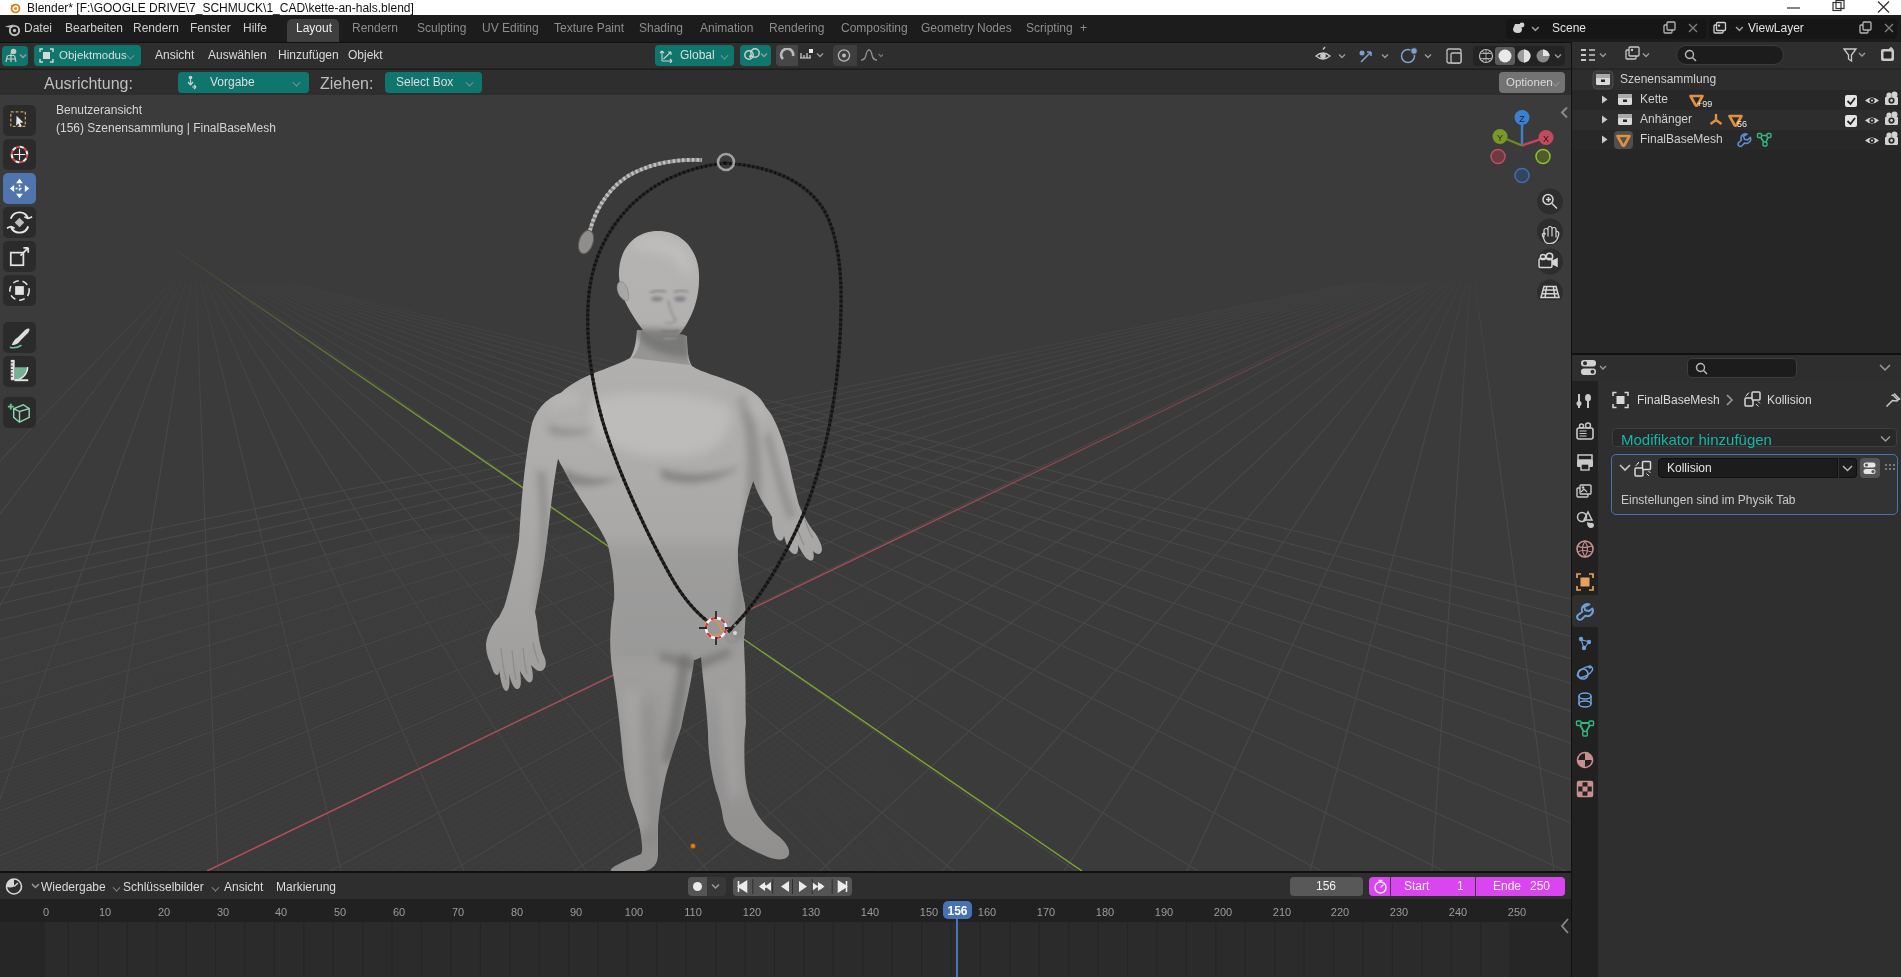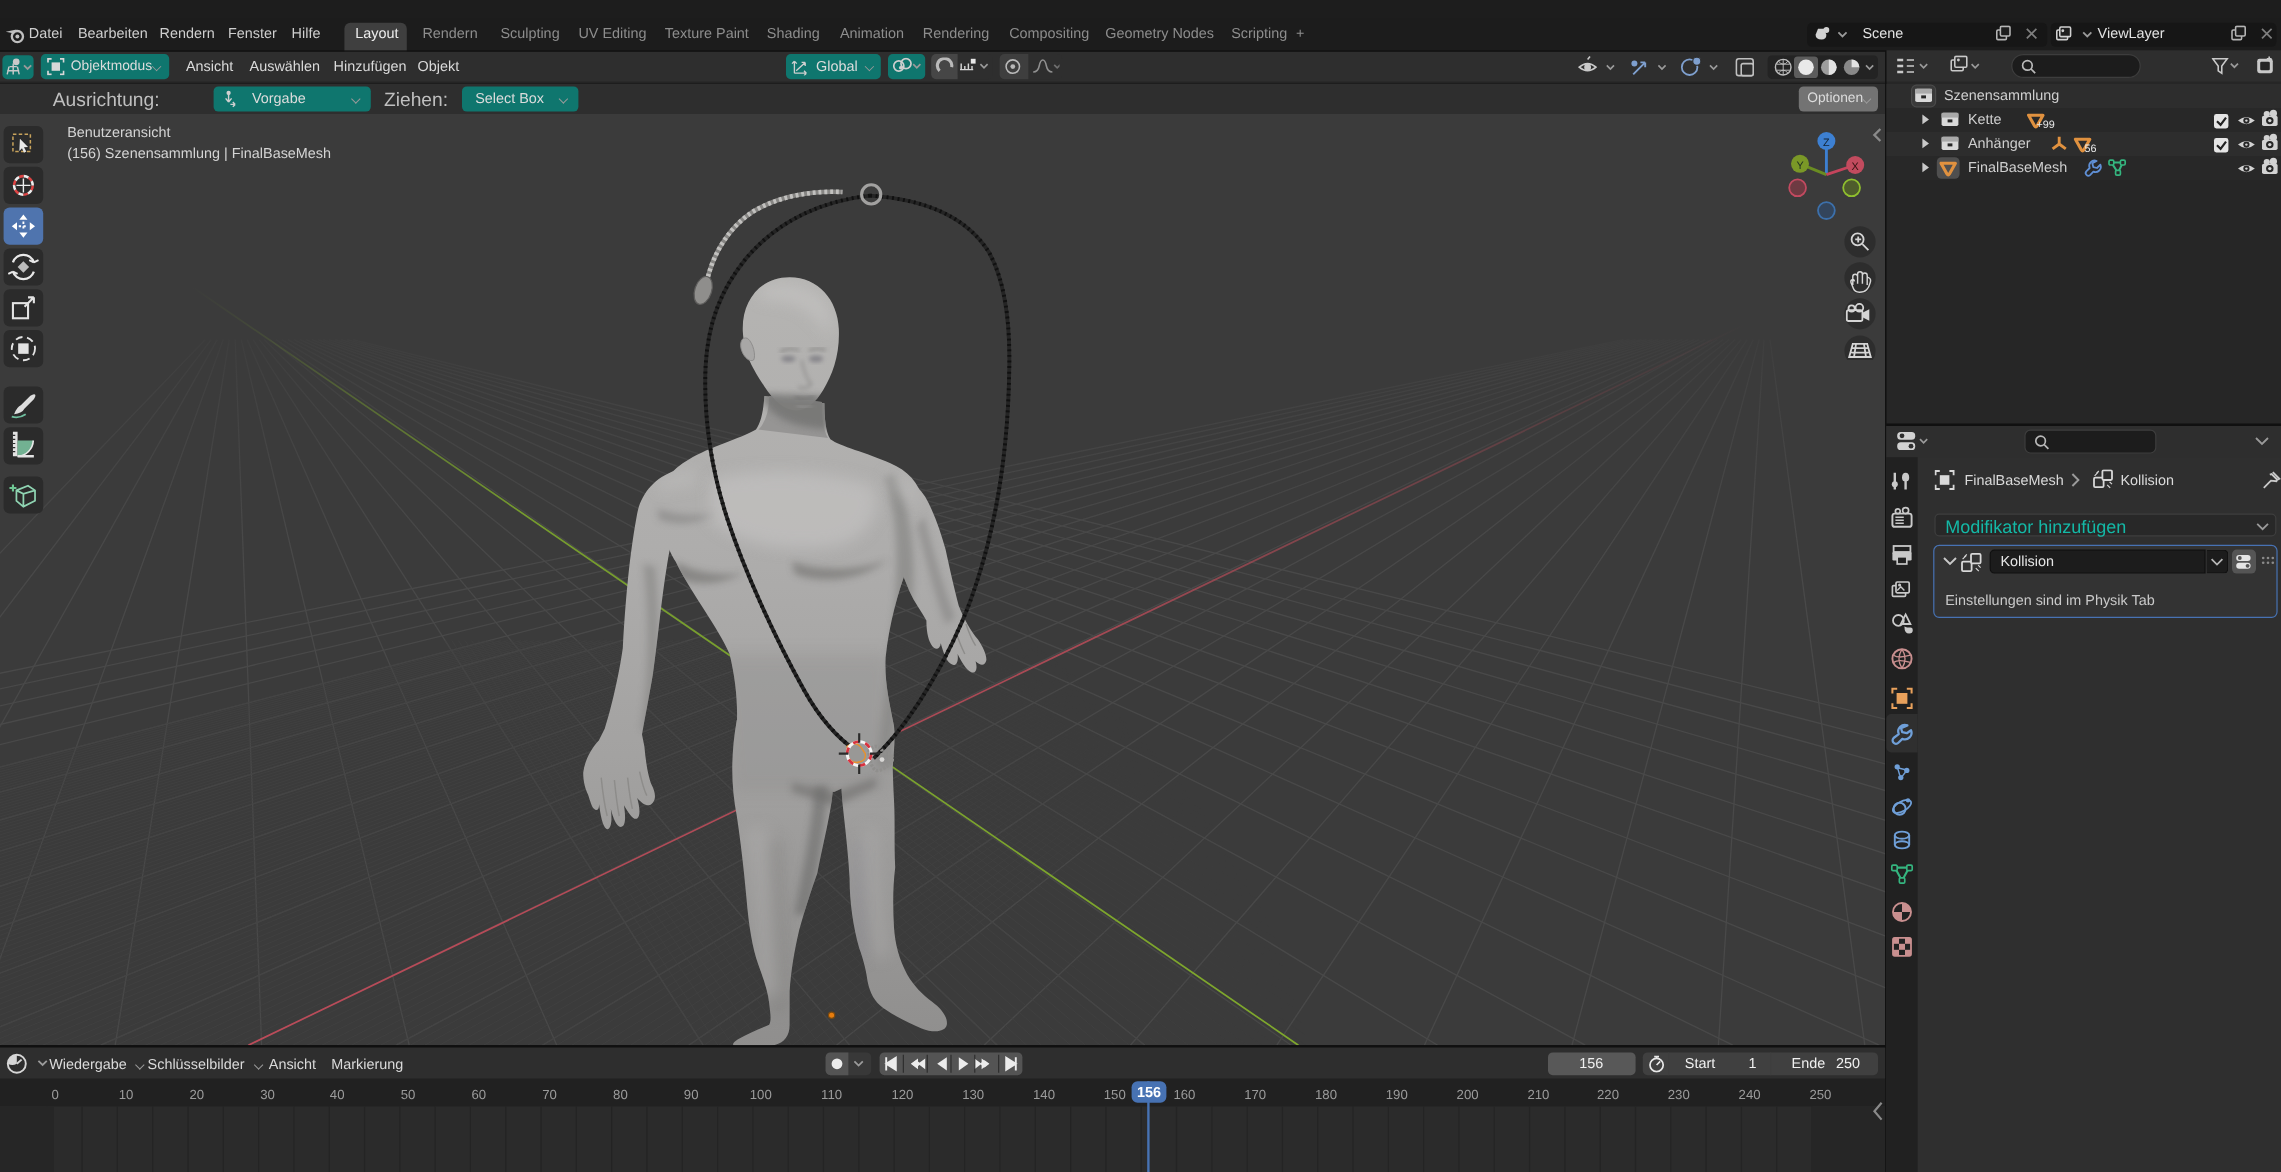--- a/index.html
+++ b/index.html
@@ -15,20 +15,34 @@
 .lbl{position:absolute;color:#bfbfbf;font-size:16px}
 .mtxt{position:absolute;color:#dadada;font-size:12px}
 .chev{display:inline-block;width:7px;height:7px;border-right:1.4px solid #9a9a9a;border-bottom:1.4px solid #9a9a9a;transform:rotate(45deg) scale(.8)}
 svg{display:block}
 .tbtn{position:absolute;left:3px;width:33px;height:31px;background:#2b2b2b;border-radius:5px}
 .row{position:absolute;left:0;width:329px;height:20px}
 .otext{position:absolute;font-size:12px;color:#cfcfcf;top:3px}
 </style></head><body>
 <div class="app">
 
+<div class="abs titlebar">
+ <svg class="abs" style="left:9px;top:2px" width="12" height="12" viewBox="0 0 24 24">
+  <circle cx="13" cy="13" r="8" fill="none" stroke="#ea7600" stroke-width="3.4"></circle>
+  <circle cx="13" cy="13" r="2.6" fill="#ea7600"></circle>
+  <path d="M2 7 L12 5 L10 9 Z" fill="#ea7600"></path>
+ </svg>
+ <div class="abs" style="left:27px;top:1px;font-size:12px">Blender* [F:\GOOGLE DRIVE\7_SCHMUCK\1_CAD\kette-an-hals.blend]</div>
+ <svg class="abs" style="left:1780px;top:0" width="121" height="15">
+  <line x1="7" y1="8" x2="20" y2="8" stroke="#333" stroke-width="1.2"></line>
+  <rect x="53" y="2.5" width="8" height="8" fill="none" stroke="#333" stroke-width="1.2"></rect>
+  <rect x="56" y="0.5" width="8" height="8" fill="none" stroke="#333" stroke-width="1.2"></rect>
+  <path d="M98 1.5 L109 12.5 M109 1.5 L98 12.5" stroke="#333" stroke-width="1.3"></path>
+ </svg>
+</div>
 
 <div class="abs topbar">
  <svg class="abs" style="left:4px;top:5px" width="18" height="18" viewBox="0 0 24 24">
    <circle cx="14" cy="14" r="6.2" fill="none" stroke="#bfbfbf" stroke-width="2.6"></circle>
    <circle cx="14" cy="14" r="2.2" fill="#bfbfbf"></circle>
    <path d="M1 8.5 L13 6 L10.5 10.5 Z" fill="#bfbfbf"></path>
  </svg>
  <span class="menu" style="left:24px">Datei</span>
  <span class="menu" style="left:65px">Bearbeiten</span>
  <span class="menu" style="left:133px">Rendern</span>
@@ -1151,21 +1165,21 @@
  <path d="M87.5 9.5 m-4 0 l4 -3 l4 3 l-4 3 Z" fill="#ececec"></path>
  <line x1="19.8" y1="2" x2="19.8" y2="17" stroke="#2e2e2e" stroke-width="1"></line>
  <line x1="39.7" y1="2" x2="39.7" y2="17" stroke="#2e2e2e" stroke-width="1"></line>
  <line x1="59.5" y1="2" x2="59.5" y2="17" stroke="#2e2e2e" stroke-width="1"></line>
  <line x1="79.3" y1="2" x2="79.3" y2="17" stroke="#2e2e2e" stroke-width="1"></line>
  <line x1="99.2" y1="2" x2="99.2" y2="17" stroke="#2e2e2e" stroke-width="1"></line>
 </svg>
 <div class="abs" style="left:1290px;top:877px;width:73px;height:19px;background:#585858;border-radius:4px">
  <span class="abs" style="left:26px;top:2px;font-size:12px;color:#f0f0f0">156</span>
 </div>
-<div class="abs" style="left:1369px;top:877px;width:196px;height:19px;background:#404040;border-radius:4px">
+<div class="abs" style="left:1369px;top:877px;width:196px;height:19px;background:#d946ef;border-radius:4px">
  <svg class="abs" style="left:4px;top:2px" width="15" height="15" viewBox="0 0 15 15">
   <circle cx="7.5" cy="8.5" r="5.5" fill="none" stroke="#e8e8e8" stroke-width="1.4"></circle>
   <path d="M7.5 8.5 L10.5 5.5 M5.5 1.5 h4 M7.5 1.5 v2" stroke="#e8e8e8" stroke-width="1.4" fill="none"></path>
  </svg>
  <div class="abs" style="left:21px;top:0;width:1px;height:19px;background:#3e3e3e"></div>
  <span class="abs" style="left:35px;top:2px;font-size:12px;color:#f0f0f0">Start</span>
  <span class="abs" style="left:88px;top:2px;font-size:12px;color:#f0f0f0">1</span>
  <div class="abs" style="left:106px;top:0;width:1px;height:19px;background:#3e3e3e"></div>
  <span class="abs" style="left:124px;top:2px;font-size:12px;color:#f0f0f0">Ende</span>
  <span class="abs" style="left:161px;top:2px;font-size:12px;color:#f0f0f0">250</span>

